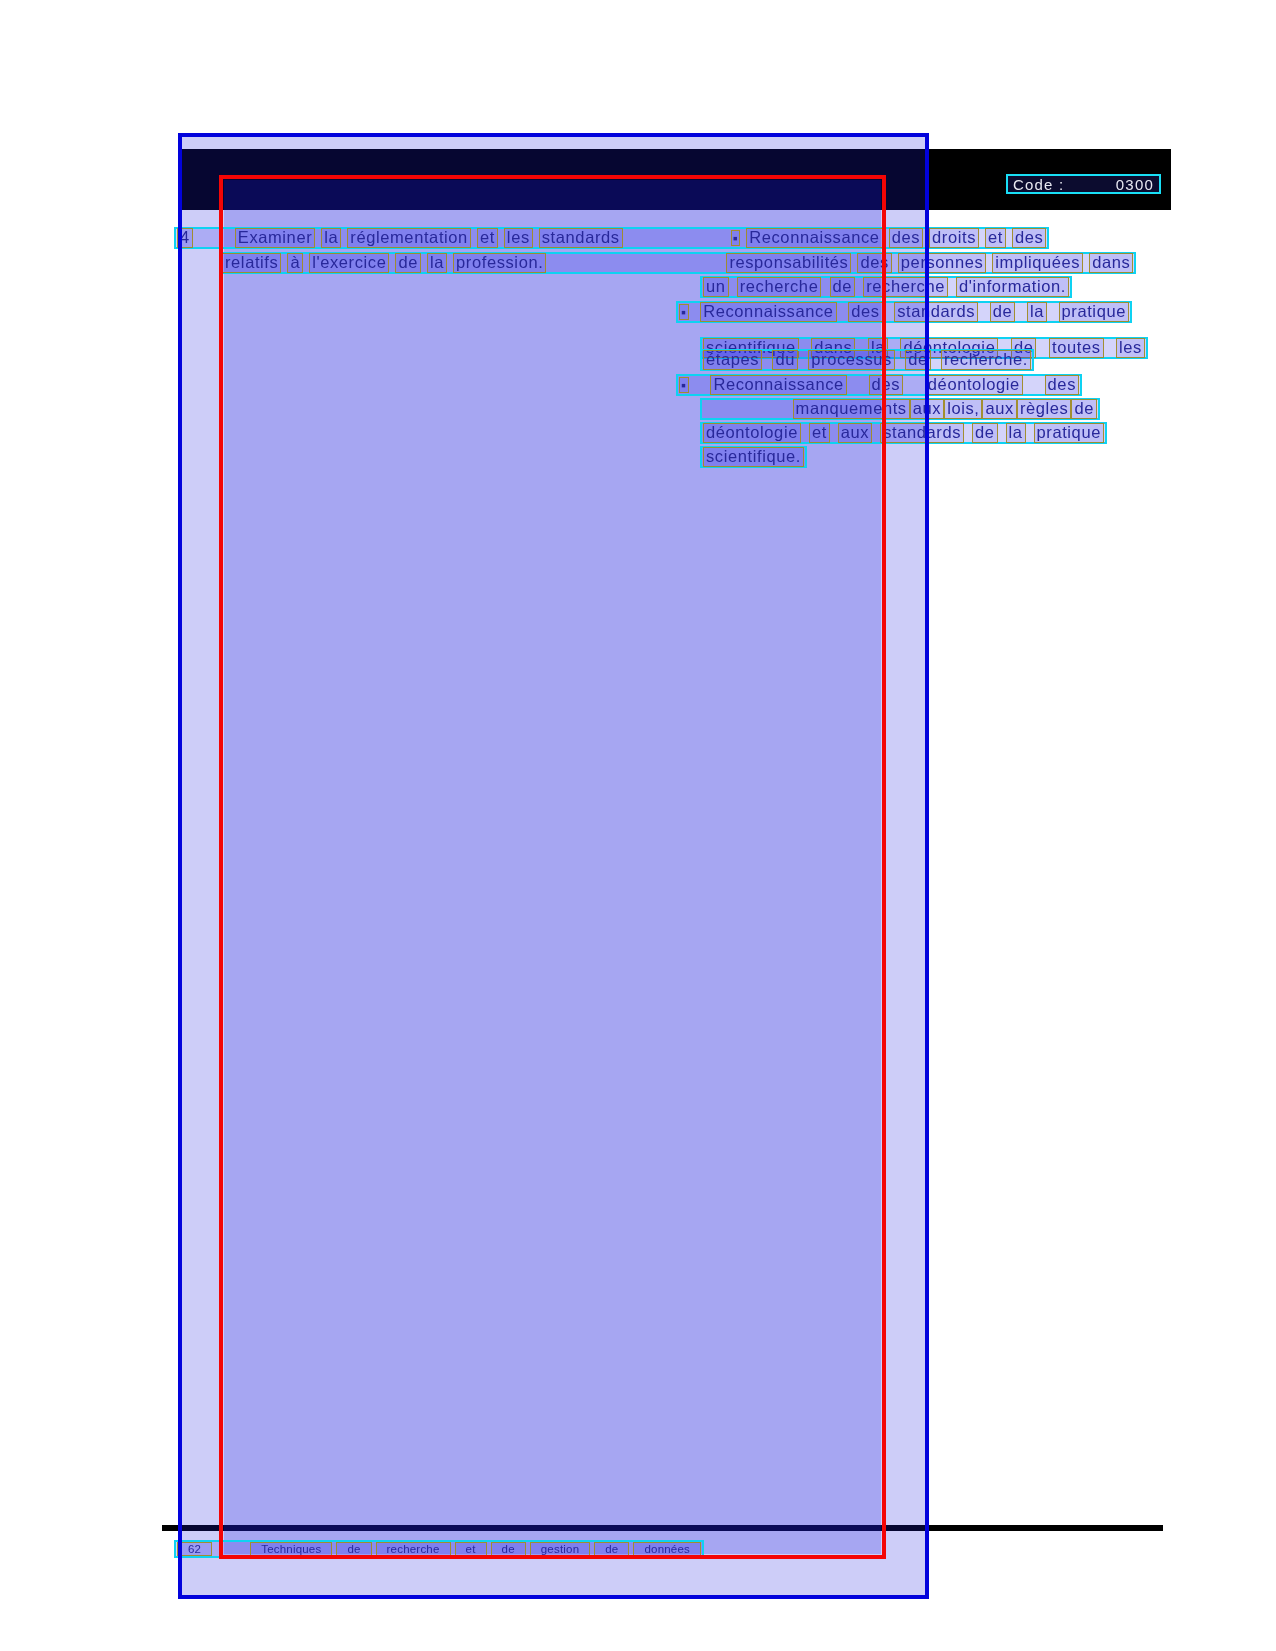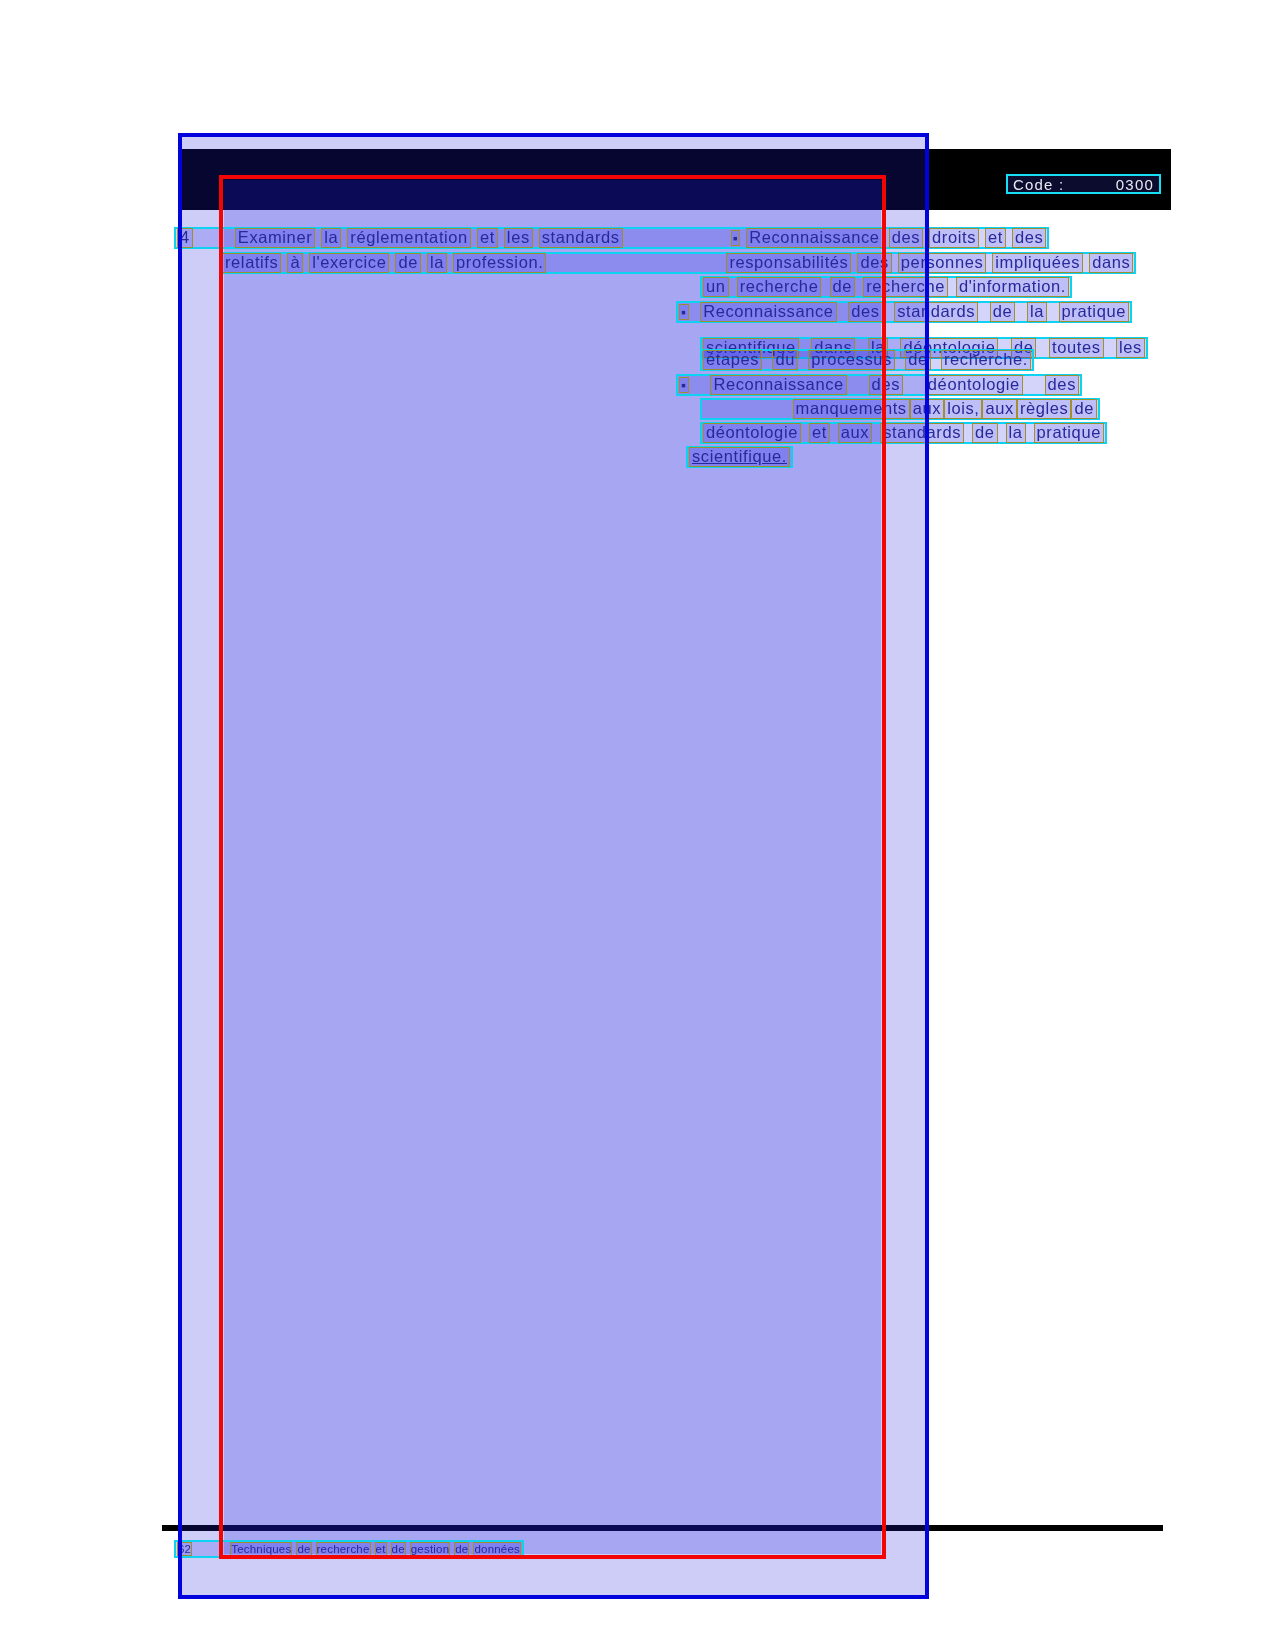--- a/index.html
+++ b/index.html
@@ -21,21 +21,21 @@
   .line-box{position:absolute;z-index:30;display:flex;align-items:center;column-gap:6px;
             height:22px;border:2px solid #0ed2f2;background:rgba(40,40,228,0.20);
             box-sizing:border-box;padding:0 1px;font-size:16.5px;letter-spacing:0.6px;
             color:#28289a;white-space:pre;}
   .line-box.justify{justify-content:space-between;column-gap:0;}
   .word-box{display:inline-block;border:1.5px solid rgba(160,140,38,0.95);
             background:rgba(40,40,228,0.12);padding:0 2px;line-height:1.08;}
   .word-box.bullet{font-size:14px;padding:0 1px;line-height:1;}
   .cell-gap{display:inline-block;height:1px;flex:none;}
   .line--footer{font-size:11.5px;height:18px;letter-spacing:0.2px;column-gap:4px;}
-  .line--footer .word-box{padding:0 0;}
+  .line--footer .word-box{padding:0 10px;}
   
   .red-border{position:absolute;left:191px;top:175px;width:667px;height:1384px;
               border:4px solid #f40505;box-sizing:border-box;z-index:40;pointer-events:none;}
   .blue-border{position:absolute;left:150px;top:133px;width:751px;height:1466px;
                border:4px solid #0202dc;box-sizing:border-box;z-index:50;pointer-events:none;}
 </style>
 </head>
 <body>
 
 <div class="page">
@@ -54,20 +54,20 @@
   <div id="annotation-layer">
       <div class="line-box" style="left: 146px; top: 227px;"><span class="word-box">4</span><span class="cell-gap" style="width: 30px;"></span><span class="word-box">Examiner</span><span class="word-box">la</span><span class="word-box">réglementation</span><span class="word-box">et</span><span class="word-box">les</span><span class="word-box">standards</span><span class="cell-gap" style="width: 96px;"></span><span class="word-box bullet">▪</span><span class="word-box">Reconnaissance</span><span class="word-box">des</span><span class="word-box">droits</span><span class="word-box">et</span><span class="word-box">des</span></div>
       <div class="line-box" style="left: 191px; top: 252px;"><span class="word-box">relatifs</span><span class="word-box">à</span><span class="word-box">l'exercice</span><span class="word-box">de</span><span class="word-box">la</span><span class="word-box">profession.</span><span class="cell-gap" style="width: 168px;"></span><span class="word-box">responsabilités</span><span class="word-box">des</span><span class="word-box">personnes</span><span class="word-box">impliquées</span><span class="word-box">dans</span></div>
       <div class="line-box justify" style="left: 672px; top: 276px; width: 372px;"><span class="word-box">un</span><span class="word-box">recherche</span><span class="word-box">de</span><span class="word-box">recherche</span><span class="word-box">d'information.</span></div>
       <div class="line-box justify" style="left: 648px; top: 301px; width: 456px;"><span class="word-box bullet">▪</span><span class="word-box">Reconnaissance</span><span class="word-box">des</span><span class="word-box">standards</span><span class="word-box">de</span><span class="word-box">la</span><span class="word-box">pratique</span></div>
       <div class="line-box justify" style="left: 672px; top: 337px; width: 448px;"><span class="word-box">scientifique</span><span class="word-box">dans</span><span class="word-box">la</span><span class="word-box">déontologie</span><span class="word-box">de</span><span class="word-box">toutes</span><span class="word-box">les</span></div>
       <div class="line-box justify" style="left: 672px; top: 349px; width: 334px; text-align: center;"><span class="word-box">étapes</span><span class="word-box">du</span><span class="word-box">processus</span><span class="word-box">de</span><span class="word-box">recherche.</span></div>
       <div class="line-box justify" style="left: 648px; top: 374px; width: 406px;"><span class="word-box bullet">▪</span><span class="word-box">Reconnaissance</span><span class="word-box">des</span><span class="word-box">déontologie</span><span class="word-box">des</span></div>
       <div class="line-box justify" style="left: 672px; top: 398px; width: 400px; justify-content: flex-end;"><span class="word-box">manquements</span><span class="word-box">aux</span><span class="word-box">lois,</span><span class="word-box">aux</span><span class="word-box">règles</span><span class="word-box">de</span></div>
       <div class="line-box justify" style="left: 672px; top: 422px; width: 407px;"><span class="word-box">déontologie</span><span class="word-box">et</span><span class="word-box">aux</span><span class="word-box">standards</span><span class="word-box">de</span><span class="word-box">la</span><span class="word-box">pratique</span></div>
-      <div class="line-box" style="left: 658px; top: 446px; text-decoration: underline;"><span class="word-box">scientifique.</span></div>
+      <div class="line-box" style="left: 672px; top: 446px;"><span class="word-box">scientifique.</span></div>
       <div class="line-box line--footer" style="left: 146px; top: 1540px;"><span class="word-box">62</span><span class="cell-gap" style="width: 30px;"></span><span class="word-box">Techniques</span><span class="word-box">de</span><span class="word-box">recherche</span><span class="word-box">et</span><span class="word-box">de</span><span class="word-box">gestion</span><span class="word-box">de</span><span class="word-box">données</span></div>
     </div>
 
   <div class="red-border"></div>
   <div class="blue-border"></div>
 
 </div>
 
 </body></html>

